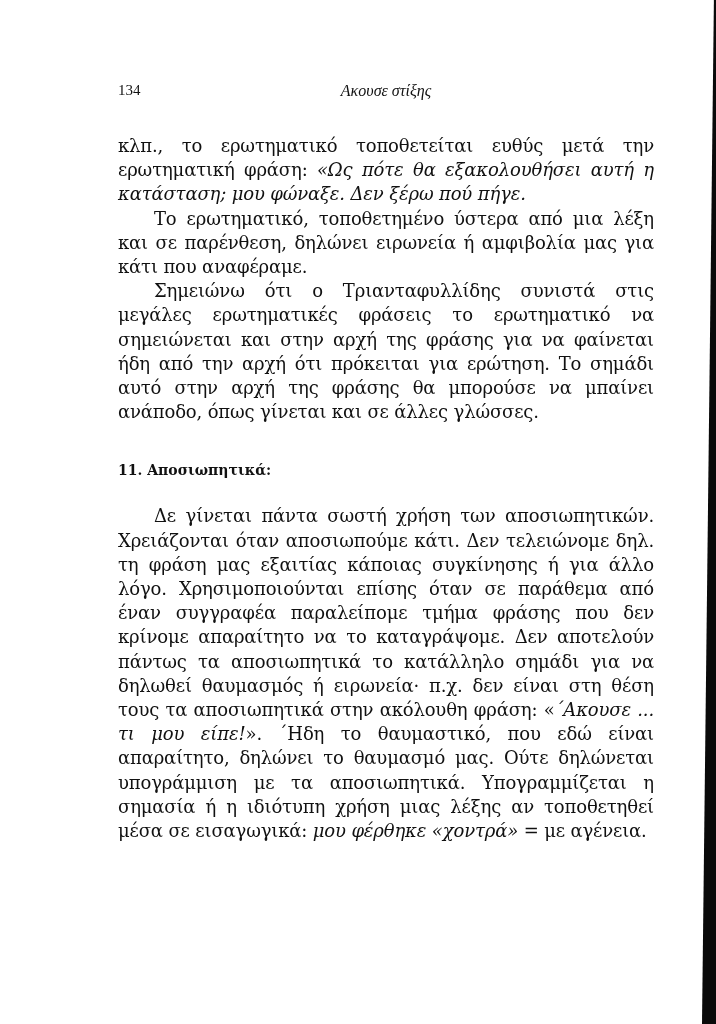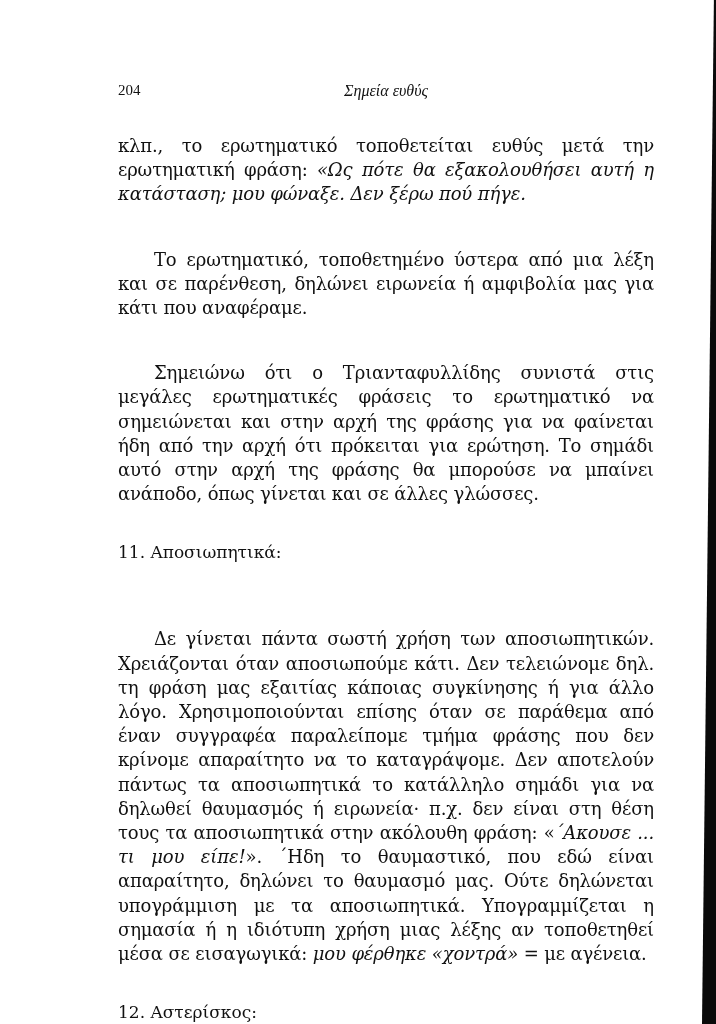--- a/index.html
+++ b/index.html
@@ -19,51 +19,50 @@
   .running-head {
     position: relative; height: 26px; font-size: 15px;
     font-family: "Liberation Serif", serif;
   }
   .page-number { position: absolute; left: 0; top: 0; }
   .chapter-title { position: absolute; left: 0; right: 0; top: 0; text-align: center; font-style: italic; font-size: 16px; }
   p {
     margin: 0; font-size: 18px; line-height: 24.2px; text-align: justify;
     font-family: "DejaVu Serif", serif; letter-spacing: -0.15px;
   }
-  p.indent { text-indent: 36px; margin-top: 41px; }
+  p.indent { text-indent: 36px; }
   .gap-head { height: 26px; }
   h2 {
-    margin: 0; font-size: 17px; font-weight: normal; line-height: 24px;
+    margin: 0; font-size: 14px; font-weight: bold; line-height: 24px;
     font-family: "DejaVu Serif", serif;
   }
   .sec-gap-before { height: 34px; }
   .sec-gap-after { height: 22px; }
   em { font-style: italic; font-family: "DejaVu Serif", serif; }
 </style>
 </head>
 <body>
 
 <div class="edge"></div>
 
 <div class="page">
   <div class="running-head">
-    <span class="page-number">204</span>
-    <span class="chapter-title">Σημεία ευθύς</span>
+    <span class="page-number">134</span>
+    <span class="chapter-title">Ακουσε στίξης</span>
   </div>
   <div class="gap-head"></div>
 
   <p><span>κλπ., το ερωτηματικό τοποθετείται ευθύς μετά την ερωτηματική φράση: </span><em>«Ως πότε θα εξακολουθήσει αυτή η κατάσταση; μου φώναξε. Δεν ξέρω πού πήγε.</em></p>
 
   <p class="indent">Το ερωτηματικό, τοποθετημένο ύστερα από μια λέξη και σε παρένθεση, δηλώνει ειρωνεία ή αμφιβολία μας για κάτι που αναφέραμε.</p>
 
   <p class="indent">Σημειώνω ότι ο Τριανταφυλλίδης συνιστά στις μεγάλες ερωτηματικές φράσεις το ερωτηματικό να σημειώνεται και στην αρχή της φράσης για να φαίνεται ήδη από την αρχή ότι πρόκειται για ερώτηση. Το σημάδι αυτό στην αρχή της φράσης θα μπορούσε να μπαίνει ανάποδο, όπως γίνεται και σε άλλες γλώσσες.</p>
 
   <div class="sec-gap-before"></div>
   <h2>11. Αποσιωπητικά:</h2>
   <div class="sec-gap-after"></div>
 
   <p class="indent"><span>Δε γίνεται πάντα σωστή χρήση των αποσιωπητικών. Χρειάζονται όταν αποσιωπούμε κάτι. Δεν τελειώνομε δηλ. τη φράση μας εξαιτίας κάποιας συγκίνησης ή για άλλο λόγο. Χρησιμοποιούνται επίσης όταν σε παράθεμα από έναν συγγραφέα παραλείπομε τμήμα φράσης που δεν κρίνομε απαραίτητο να το καταγράψομε. Δεν αποτελούν πάντως τα αποσιωπητικά το κατάλληλο σημάδι για να δηλωθεί θαυμασμός ή ειρωνεία· π.χ. δεν είναι στη θέση τους τα αποσιωπητικά στην ακόλουθη φράση: «</span><em>΄Ακουσε ... τι μου είπε!</em><span>». ΄Ηδη το θαυμαστικό, που εδώ είναι απαραίτητο, δηλώνει το θαυμασμό μας. Ούτε δηλώνεται υπογράμμιση με τα αποσιωπητικά. Υπογραμμίζεται η σημασία ή η ιδιότυπη χρήση μιας λέξης αν τοποθετηθεί μέσα σε εισαγωγικά: </span><em>μου φέρθηκε «χοντρά»</em><span> = με αγένεια.</span></p>
 
   <div class="sec-gap-before"></div>
-  <h2>12. Αστερίσκος:</h2>
   <div class="sec-gap-after"></div>
 
 </div>
 
 </body></html>

